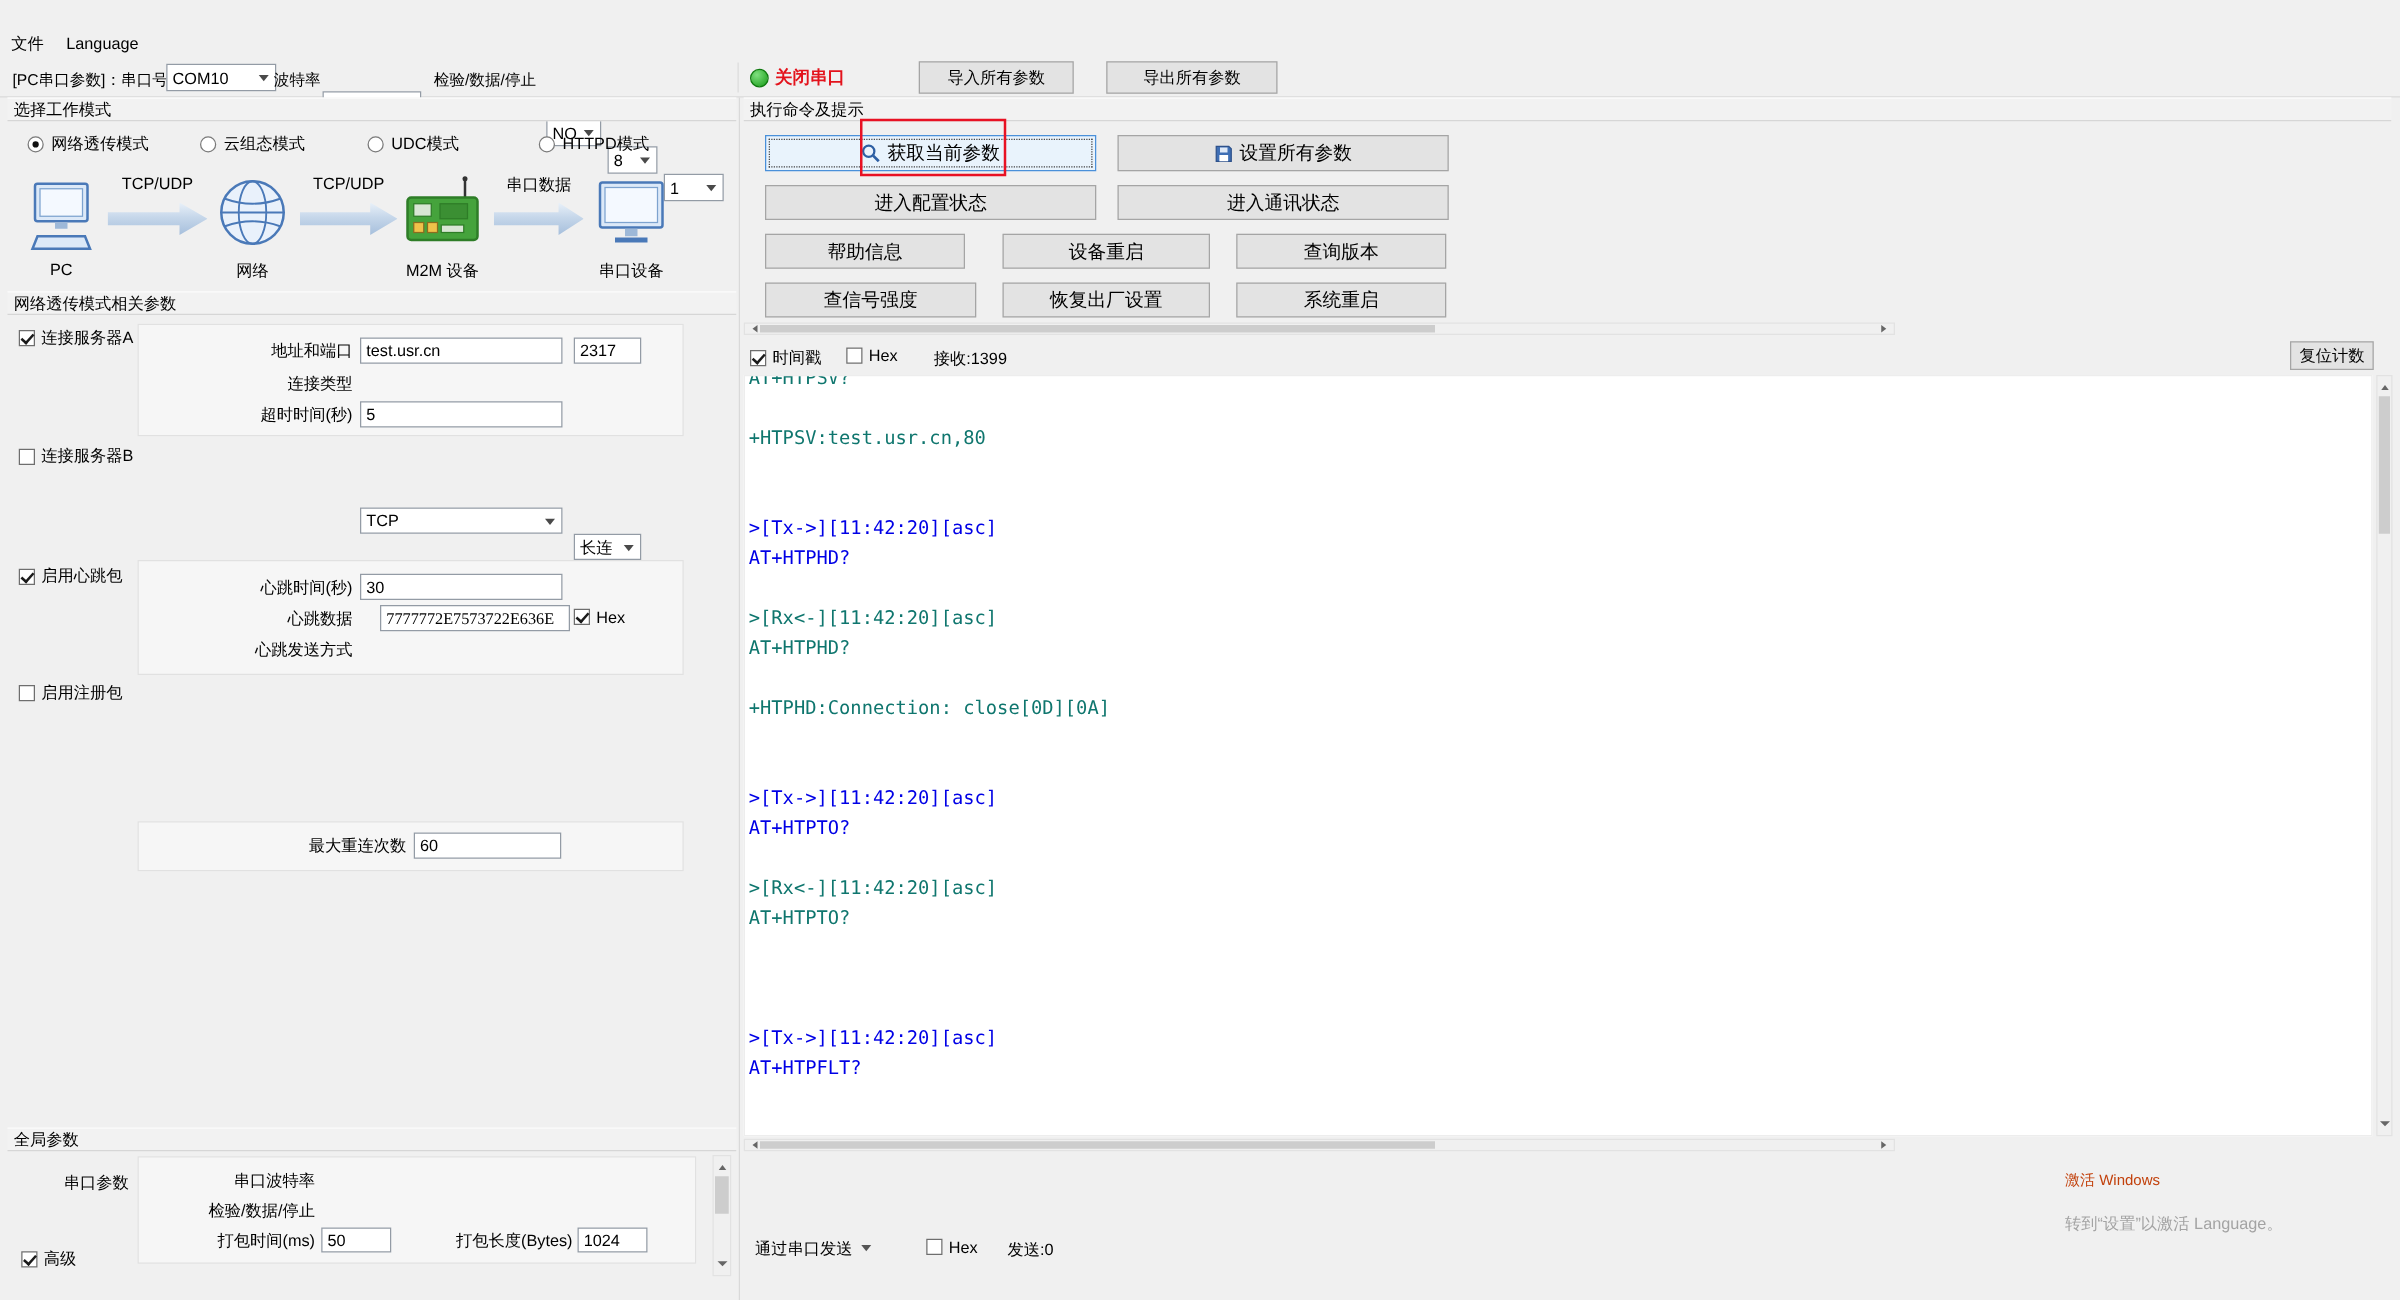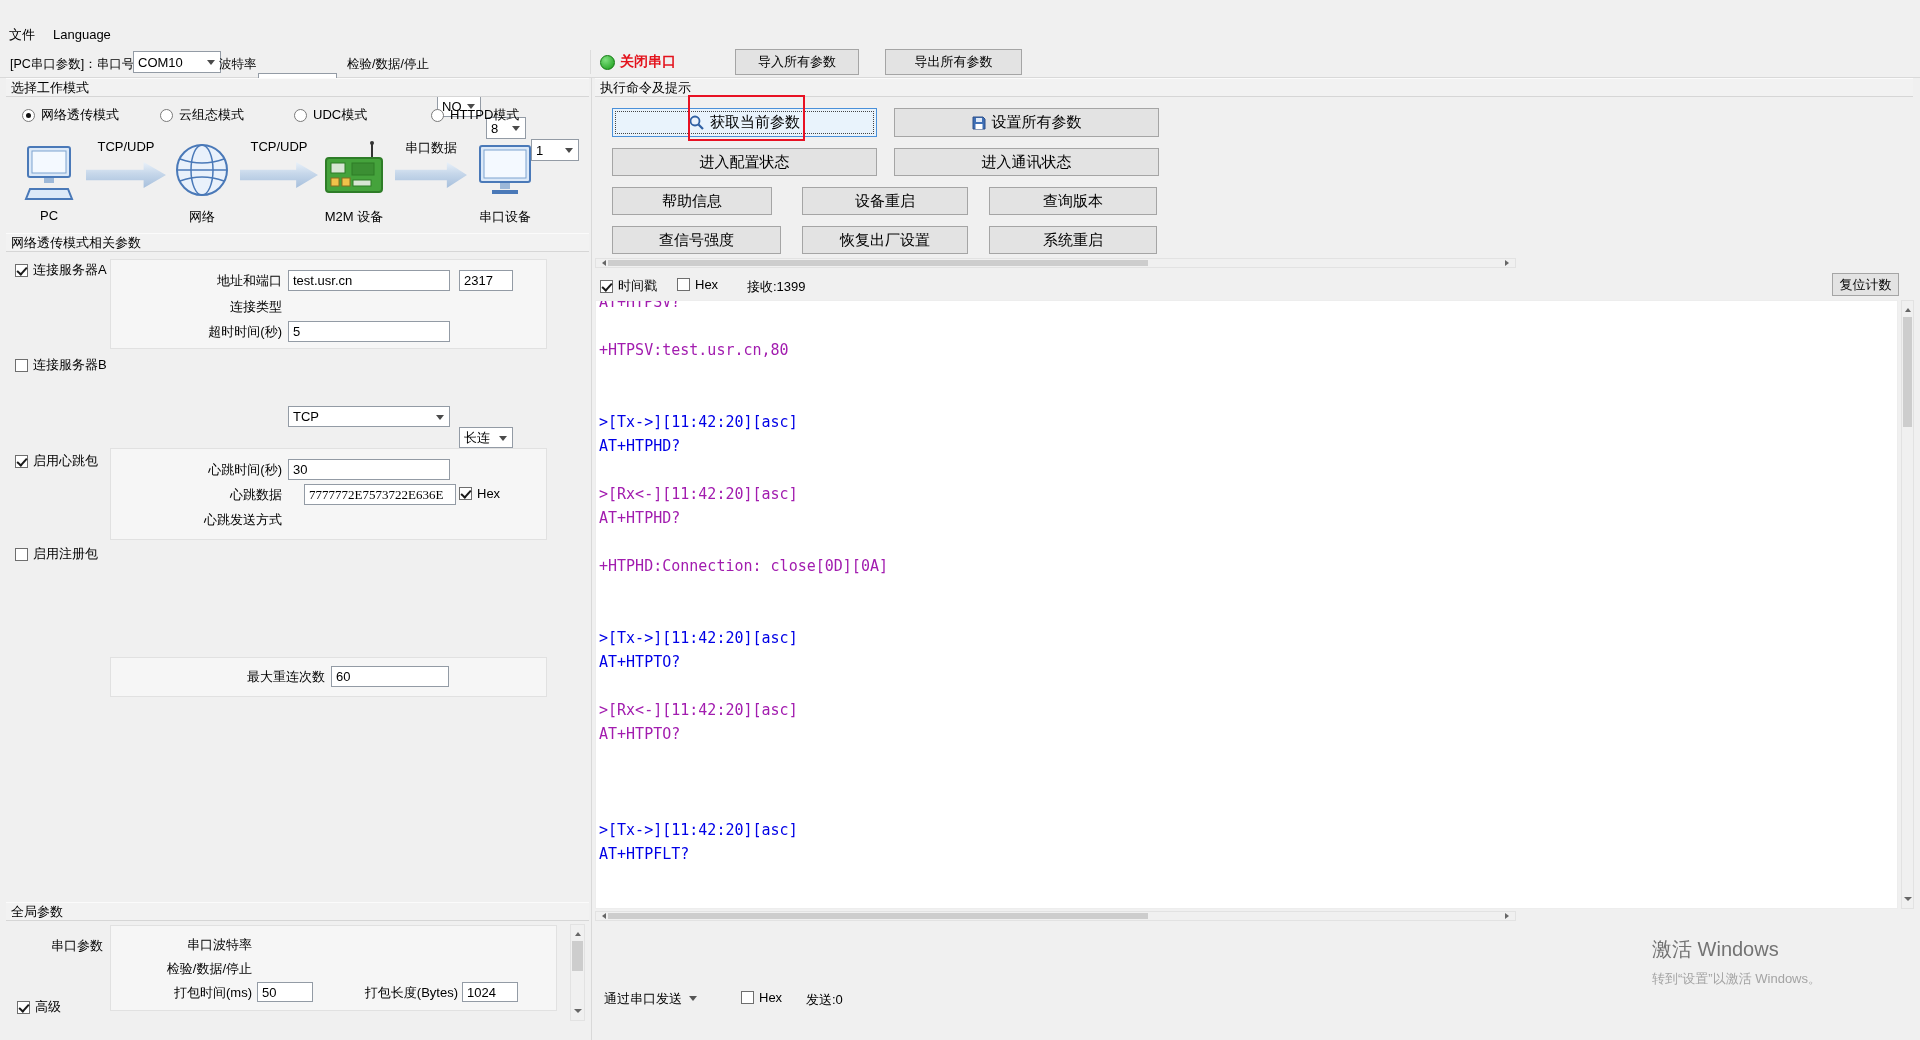--- a/index.html
+++ b/index.html
@@ -41,23 +41,23 @@
   .thumb-h{position:absolute;top:1px;bottom:1px;background:#cdcdcd}
   .scroll-v{background:#f0f0f0;border:1px solid #e2e2e2;box-sizing:border-box}
   .thumb-v{position:absolute;left:1px;right:1px;background:#cdcdcd}
   .tri-l{width:0;height:0;border:3px solid transparent;border-right:4px solid #666;display:inline-block}
   .tri-r{width:0;height:0;border:3px solid transparent;border-left:4px solid #666;display:inline-block}
   .tri-u{width:0;height:0;border:3px solid transparent;border-bottom:4px solid #666;display:inline-block}
   .tri-d{width:0;height:0;border:4px solid transparent;border-top:5px solid #555;display:inline-block}
   .log{background:#fff;overflow:hidden;font-family:"DejaVu Sans Mono",monospace;font-size:15px;padding-left:3px;box-sizing:border-box;border:1px solid #ededed}
   .log-line{height:24px;line-height:24px;white-space:pre}
   .log-line:first-child{margin-top:-11px}
-  .green{color:#a21caf}
+  .green{color:#0f766e}
   .blue{color:#0000e6}
-  .watermark1{color:#737373;font-size:20px;white-space:nowrap}
+  .watermark1{color:#c2410c;font-size:12px;white-space:nowrap}
   .watermark2{color:#a3a3a3;font-size:13px;white-space:nowrap}
   .annotation{border:2px solid #e81123;z-index:50}
   .vdiv{background:#d9d9d9}
 </style>
 </head>
 <body>
 
 <div class="app">
 
 
@@ -363,21 +363,21 @@
     <span>通过串口发送</span>
     <span class="tri-d" style="margin-top:2px"></span>
   </div>
   <div class="abs" style="left:741px;top:990px;display:flex;align-items:center;gap:5px">
     <span class="cb"></span>
       <span>Hex</span>
   </div>
   <div class="abs lbl" style="left:806px;top:991px">发送:0</div>
 
   <div class="abs watermark1" style="left:1652px;top:936px">激活 Windows</div>
-  <div class="abs watermark2" style="left:1652px;top:970px">转到“设置”以激活 Windows。</div>
+  <div class="abs watermark2" style="left:1652px;top:970px">转到“设置”以激活 Language。</div>
 
   <div class="abs" style="left:1830px;top:1040px;display:flex;align-items:center;gap:5px">
     <svg width="15" height="15" viewBox="0 0 15 15">
         <path d="M1 7.5 L14 1 L9.5 14 L7 9.5 Z" fill="#3f6fb5" stroke="#2e518a" stroke-width="0.8"></path>
         <path d="M7 9.5 L14 1" stroke="#c43b3b" stroke-width="1.2"></path>
       </svg>
     <span>发送</span>
     <span class="tri-d" style="margin-top:2px"></span>
   </div>
 

